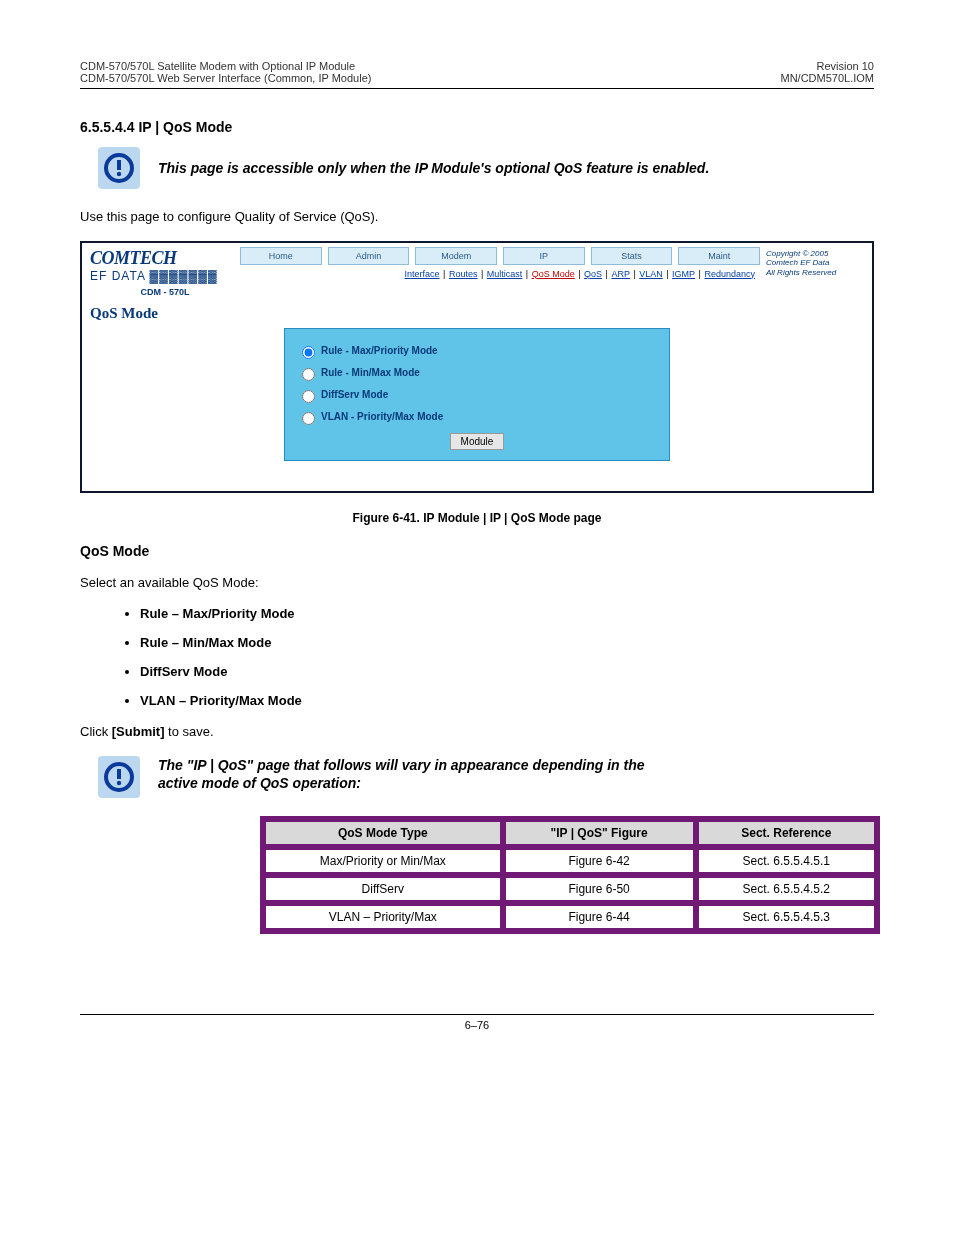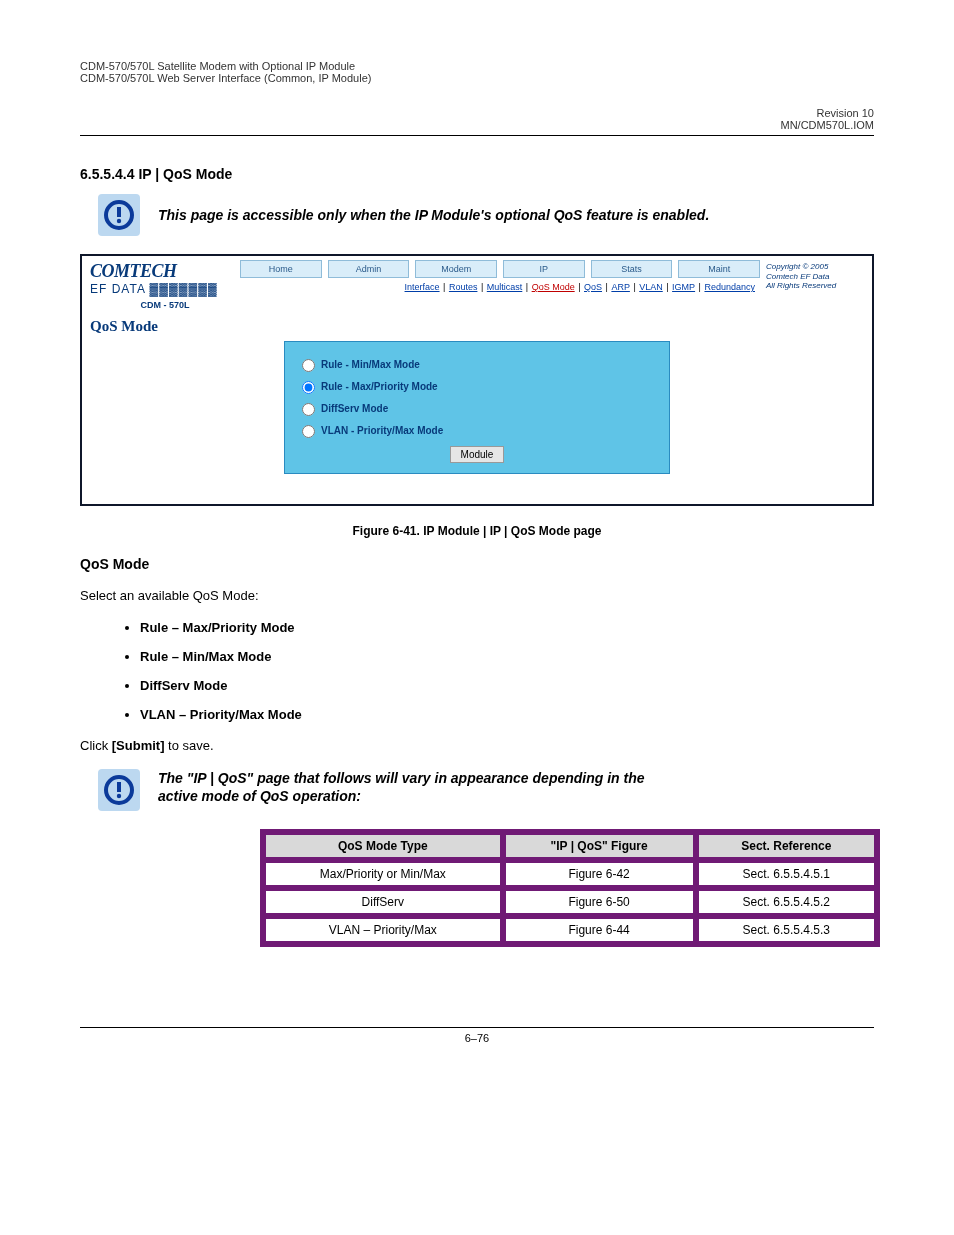--- a/index.html
+++ b/index.html
@@ -212,40 +212,41 @@
 </head>
 <body>
 
 <div class="page">
 
   <div class="header-row">
     <div>
       <div>CDM-570/570L Satellite Modem with Optional IP Module</div>
       <div>CDM-570/570L Web Server Interface (Common, IP Module)</div>
     </div>
-    <div style="text-align:right;margin-top:47px;">
+    <div style="text-align:right;">
       <div>Revision 10</div>
       <div>MN/CDM570L.IOM</div>
     </div>
   </div>
   <div class="divider-line"></div>
 
   <h3 class="section-heading">6.5.5.4.4   IP | QoS Mode</h3>
 
   <div class="important-block">
     <div class="notice-icon">
       <svg width="34" height="34" viewBox="0 0 34 34">
         <circle cx="17" cy="17" r="13" fill="none" stroke="#0b3a9a" stroke-width="4"></circle>
         <rect x="15" y="9" width="4" height="10" fill="#0b3a9a"></rect>
         <circle cx="17" cy="23" r="2.2" fill="#0b3a9a"></circle>
       </svg>
     </div>
     <div class="important-text">This page is accessible only when the IP Module's optional QoS feature is enabled.</div>
   </div>
 
+  <div class="body-text">Use this page to configure Quality of Service (QoS).</div>
 
   <div class="app-frame">
     <div class="app-header">
       <div class="logo-block">
         <div class="logo-text">COMTECH</div>
         <div class="logo-sub">EF DATA ▓▓▓▓▓▓▓</div>
         <div class="logo-model">CDM - 570L</div>
       </div>
       <div class="nav-area">
         <div class="nav-tabs">
@@ -271,26 +272,26 @@
       <div class="copyright-block">
         <div>Copyright © 2005</div>
         <div>Comtech EF Data</div>
         <div>All Rights Reserved</div>
       </div>
     </div>
     <div class="page-title">QoS Mode</div>
     <div class="qos-body">
       <div class="qos-panel">
         <div class="radio-row">
+          <input type="radio" name="qmode" checked="" style="">
+          <span>Rule - Max/Priority Mode</span>
+        </div>
+        <div class="radio-row">
           <input type="radio" name="qmode" style="">
           <span>Rule - Min/Max Mode</span>
-        </div>
-        <div class="radio-row">
-          <input type="radio" name="qmode" checked="" style="">
-          <span>Rule - Max/Priority Mode</span>
         </div>
         <div class="radio-row">
           <input type="radio" name="qmode" style="">
           <span>DiffServ Mode</span>
         </div>
         <div class="radio-row">
           <input type="radio" name="qmode" style="">
           <span>VLAN - Priority/Max Mode</span>
         </div>
         <div class="submit-row">

